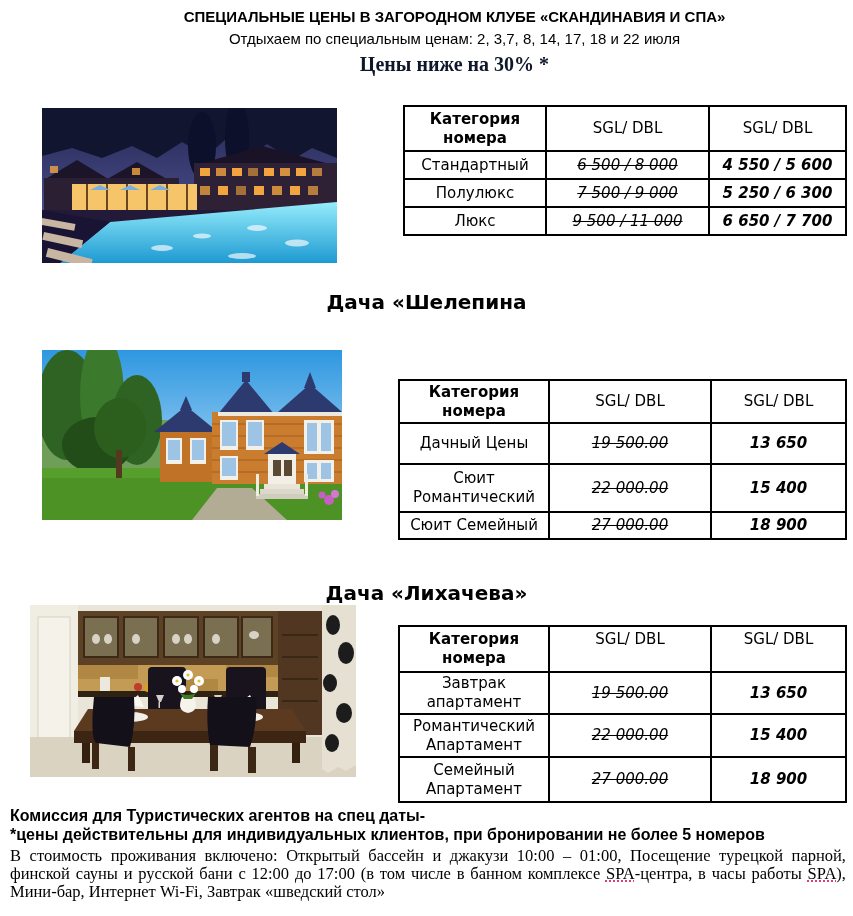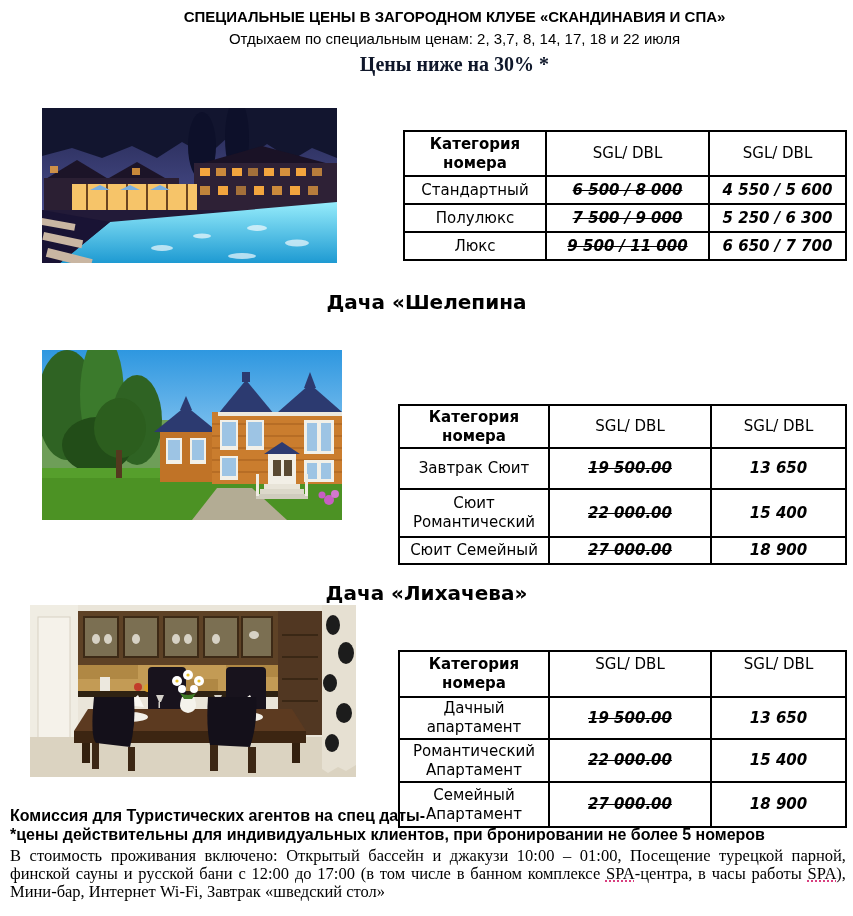--- a/index.html
+++ b/index.html
@@ -9,26 +9,26 @@
   }
   
   .hdr { position:absolute; top:0; left:0; width:100%; text-align:center;margin-left:28px; }
   .title   { margin-top:8px; font-family:"Liberation Sans",sans-serif; font-weight:bold; font-size:15px; }
   .subtitle{ margin-top:5px; font-family:"Liberation Sans",sans-serif; font-size:15px; }
   .promo   { margin-top:6px; font-family:"Liberation Serif",serif; font-weight:bold; font-size:20px; color:#0f172a; }
   
   .photo { position:absolute; display:block; }
   
   .tblwrap { position:absolute; }
-  table { border-collapse:collapse; table-layout:fixed;margin-top:25px; }
+  table { border-collapse:collapse; table-layout:fixed; }
   th,td { border:2px solid #000; text-align:center; vertical-align:middle; padding:1px 4px; font-size:15px; line-height:1.25; }
   th { font-weight:bold; }
   th.sgl { font-weight:normal;border-radius:10px; }
   td.cat { font-weight:normal; }
-  td.old { font-weight:bold; font-style:italic; text-decoration:line-through; }
+  td.old { font-weight:normal; font-style:italic; text-decoration:line-through; }
   td.new { font-weight:bold; font-style:italic; }
   .tbl3 th { vertical-align:top; padding-top:3px; }
   
   .caption { position:absolute; left:0; width:853px; text-align:center; font-weight:bold; font-size:20px; }
   
   .footer { position:absolute; left:10px; top:806px; width:836px; }
   .fb { font-family:"Liberation Sans",sans-serif; font-weight:bold; font-size:16px; line-height:19px; }
   .fs { margin-top:3px; font-family:"Liberation Serif",serif; font-size:16.5px; line-height:18px; text-align:justify; }
   .spell { text-decoration:underline dotted #cc0055; text-underline-offset:2px; }
 </style>
@@ -222,21 +222,21 @@
           <col style="width:162px">
           <col style="width:135px">
         </colgroup>
       <tbody>
           <tr style="height:43px">
         <th>Категория номера</th>
         <th class="sgl">SGL/ DBL</th>
         <th class="sgl">SGL/ DBL</th>
       </tr>
       <tr style="height:41px">
-        <td class="cat">Завтрак Сюит</td>
+        <td class="cat">Дачный Цены</td>
         <td class="old">19 500.00</td>
         <td class="new">13 650</td>
       </tr>
       <tr style="height:48px">
         <td class="cat">Сюит Романтический</td>
         <td class="old">22 000.00</td>
         <td class="new">15 400</td>
       </tr>
       <tr style="height:27px">
         <td class="cat">Сюит  Семейный</td>
@@ -343,21 +343,21 @@
           <col style="width:162px">
           <col style="width:135px">
         </colgroup>
       <tbody>
           <tr style="height:46px">
         <th>Категория номера</th>
         <th class="sgl">SGL/ DBL</th>
         <th class="sgl">SGL/ DBL</th>
       </tr>
       <tr style="height:42px">
-        <td class="cat">Дачный апартамент</td>
+        <td class="cat">Завтрак апартамент</td>
         <td class="old">19 500.00</td>
         <td class="new">13 650</td>
       </tr>
       <tr style="height:43px">
         <td class="cat">Романтический Апартамент</td>
         <td class="old">22 000.00</td>
         <td class="new">15 400</td>
       </tr>
       <tr style="height:45px">
         <td class="cat">Семейный Апартамент</td>

